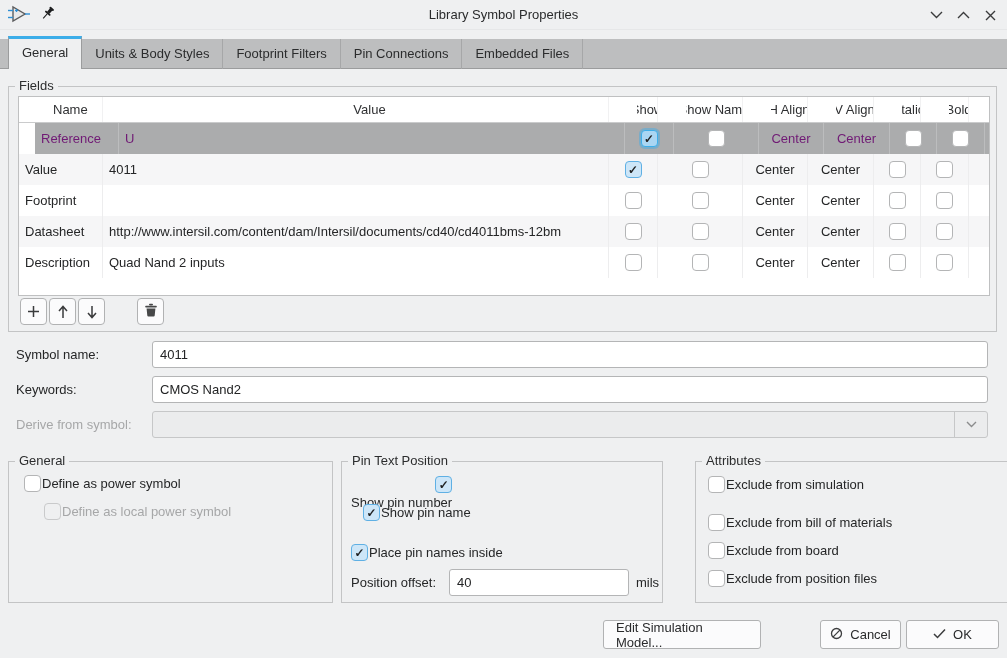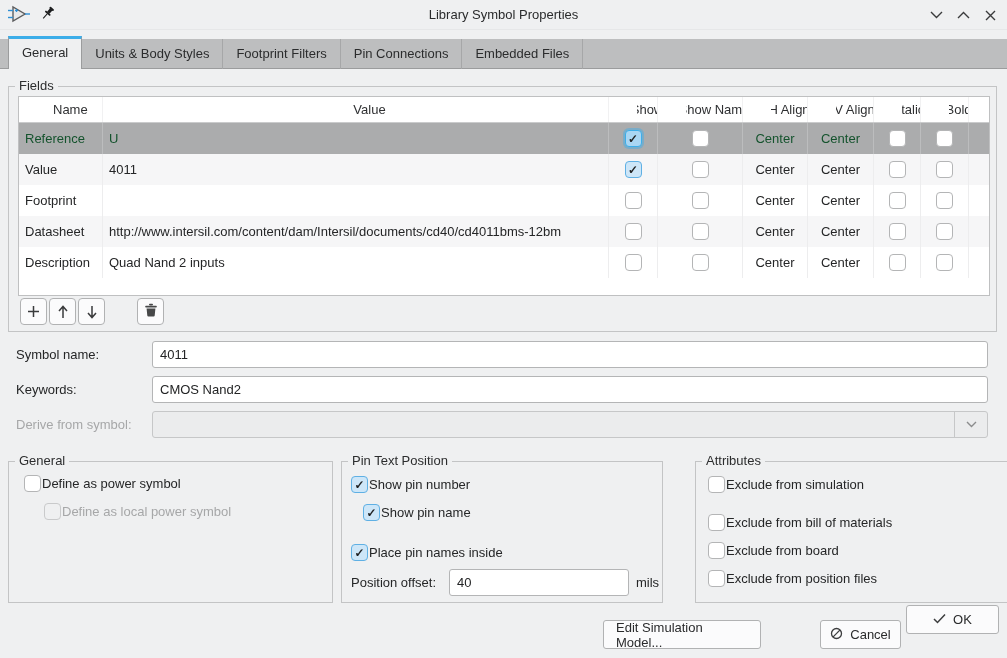--- a/index.html
+++ b/index.html
@@ -29,21 +29,21 @@
   
   .gb { position:absolute; border:1px solid #c3c4c5; }
   .gb-legend { position:absolute; top:-9px; left:6px; background:#eff0f1; padding:0 4px; color:#2c2d2e; }
   
   .tbl { position:absolute; left:18px; top:96px; width:972px; height:200px;
     background:#fff; border:1px solid #bfc0c1; overflow:hidden; }
   .trow { display:grid; grid-template-columns:84px 506px 49px 85px 65px 66px 47px 48px 1fr;
     height:31px; align-items:stretch; }
   .trow.head { height:26px; border-bottom:1px solid #cacbcc; color:#2f3032; }
   .trow.alt { background:#f6f6f7; }
-  .trow.sel { background:#abacad; color:#14532d; }
+  .trow.sel { background:#abacad; color:#701a75;margin-left:16px; }
   .c { display:flex; align-items:center; overflow:hidden; white-space:nowrap;
     border-right:1px solid #ededee; }
   .c:last-child { border-right:none; }
   .trow.sel .c { border-right-color:#bcbdbe; }
   .c.l { padding-left:6px; justify-content:flex-start; }
   .c.m { justify-content:center; }
   .head .c { border-right-color:#f1f1f2;margin-left:28px; }
   
   .cb { width:17px; height:17px; border:1px solid #b4b5b6; border-radius:4px; background:#fff;
     display:inline-flex; align-items:center; justify-content:center; flex:none; }
@@ -293,21 +293,21 @@
     <span class="lbl">Define as power symbol</span>
   </div>
   <div class="cbrow dis" style="left:35px; top:41px;">
     <span class="cb disabled"></span>
     <span class="lbl">Define as local power symbol</span>
   </div>
 </div>
 
 <div class="gb" style="left:341px; top:461px; width:322px; height:142px;">
   <span class="gb-legend">Pin Text Position</span>
-  <div class="cbrow" style="left:9px; top:14px;">
+  <div class="cbrow" style="left:9px; top:14px;flex-direction:column;">
     <span class="cb checked"></span>
     <span class="lbl">Show pin number</span>
   </div>
   <div class="cbrow" style="left:21px; top:42px;">
     <span class="cb checked"></span>
     <span class="lbl">Show pin name</span>
   </div>
   <div class="cbrow" style="left:9px; top:82px;">
     <span class="cb checked"></span>
     <span class="lbl">Place pin names inside</span>
@@ -342,20 +342,20 @@
 </div>
 <div class="btn" style="left:820px; top:620px; width:81px;">
   <span>
     <svg width="13" height="13" viewBox="0 0 13 13">
         <circle cx="6.5" cy="6.5" r="5" fill="none" stroke="#3c3d3e" stroke-width="1.3"></circle>
         <line x1="2.9" y1="10.1" x2="10.1" y2="2.9" stroke="#3c3d3e" stroke-width="1.3"></line>
       </svg>
   </span>
   <span>Cancel</span>
 </div>
-<div class="btn" style="left:906px; top:605px; width:93px;">
+<div class="btn" style="left:906px; top:620px; width:93px;">
   <span>
     <svg width="13" height="11" viewBox="0 0 13 11">
         <polyline points="1,6 4.5,9.5 12,1.5" fill="none" stroke="#3c3d3e" stroke-width="1.5"></polyline>
       </svg>
   </span>
   <span>OK</span>
 </div>
 
 </body></html>

